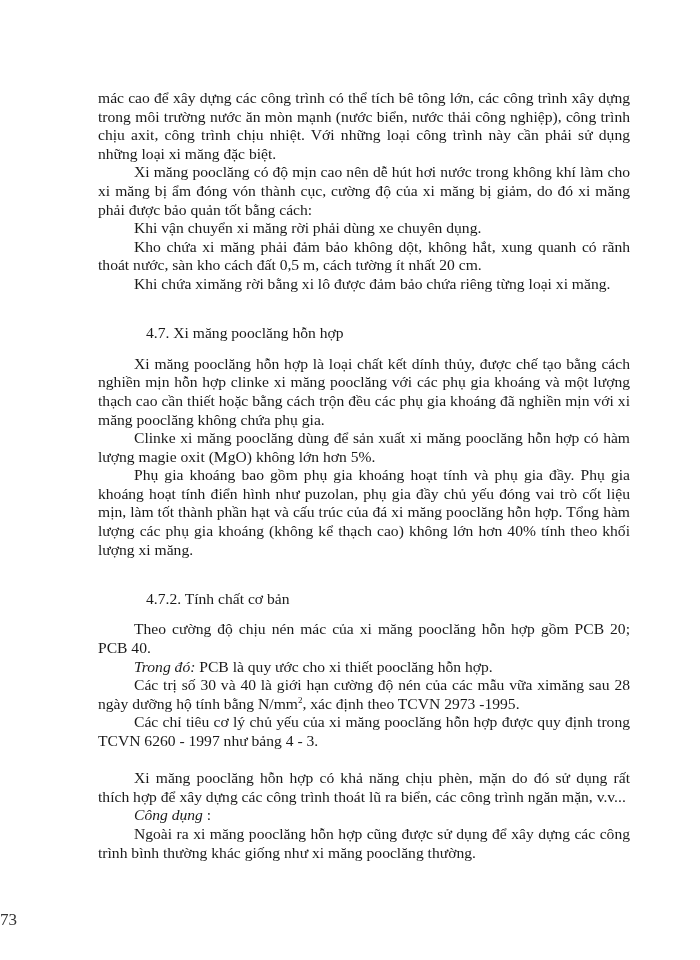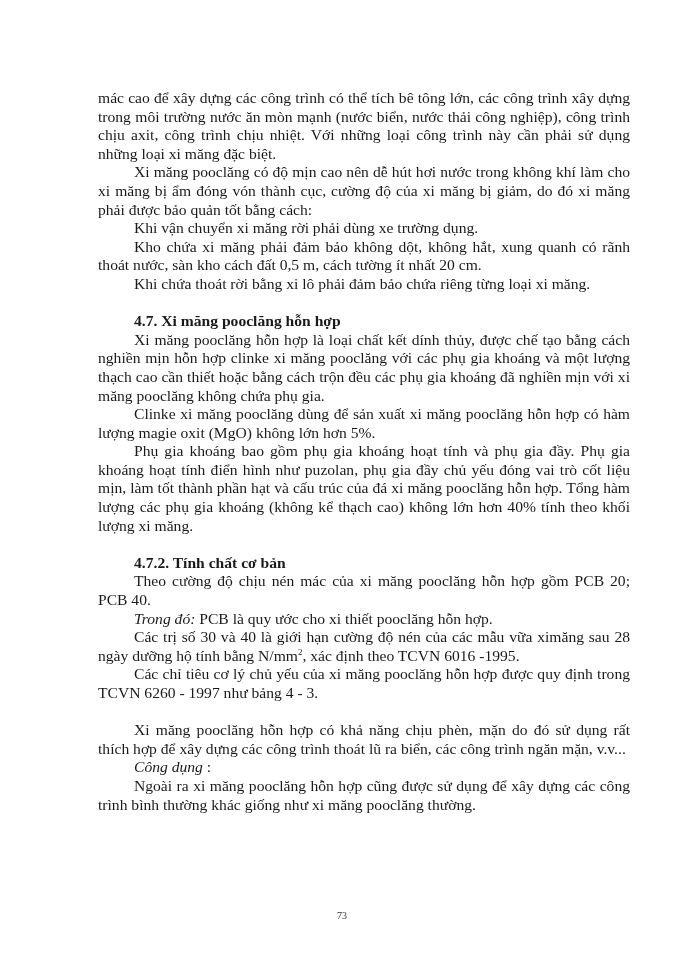--- a/index.html
+++ b/index.html
@@ -4,52 +4,52 @@
 <style>
   html, body { margin: 0; padding: 0; background: #ffffff; }
   body { width: 700px; height: 960px; position: relative; overflow: hidden; }
   .page {
     position: absolute; left: 98px; top: 89px; width: 532px;
     font-family: "Liberation Serif", "DejaVu Serif", serif;
     font-size: 15.6px; line-height: 18.6px; color: #1a1a1a;
   }
   .p { margin: 0; text-align: justify; text-indent: 36px; }
   .p.noindent { text-indent: 0; }
-  .h { margin: 0; font-weight: bold; padding-left: 36px; }
+  .h { margin: 12px; font-weight: normal; padding-left: 36px; }
   .gap { height: 18.6px; }
   .it { font-style: italic; }
   sup { font-size: 9px; line-height: 0; vertical-align: super; }
   .pagenum {
-    position: absolute; top: 910px; left: 0; width: 684px; text-align: center;
-    font-family: "Liberation Serif", serif; font-size: 10px; color: #333;
+    position: absolute; top: 910px; left: 0; width: 684px; text-align: left;
+    font-family: "Liberation Serif", serif; font-size: 17px; color: #333;
   }
 </style>
 </head>
 <body>
 
 <div class="page">
   <p class="p noindent">mác cao để xây dựng các công trình có thể tích bê tông lớn, các công trình xây dựng trong môi trường nước ăn mòn mạnh (nước biển, nước thải công nghiệp), công trình chịu axit, công trình chịu nhiệt. Với những loại công trình này cần phải sử dụng những loại xi măng đặc biệt.</p>
   <p class="p">Xi măng pooclăng có độ mịn cao nên dễ hút hơi nước trong không khí làm cho xi măng bị ẩm đóng vón thành cục, cường độ của xi măng bị giảm, do đó xi măng phải được bảo quản tốt bằng cách:</p>
-  <p class="p">Khi vận chuyển xi măng rời phải dùng xe trường dụng.</p>
+  <p class="p">Khi vận chuyển xi măng rời phải dùng xe chuyên dụng.</p>
   <p class="p">Kho chứa xi măng phải đảm bảo không dột, không hắt, xung quanh có rãnh thoát nước, sàn kho cách đất 0,5 m, cách tường ít nhất 20 cm.</p>
-  <p class="p">Khi chứa thoát rời bằng xi lô phải đảm bảo chứa riêng từng loại xi măng.</p>
+  <p class="p">Khi chứa ximăng rời bằng xi lô được đảm bảo chứa riêng từng loại xi măng.</p>
 
   <div class="gap"></div>
 
   <p class="h">4.7. Xi măng pooclăng hỗn hợp</p>
   <p class="p">Xi măng pooclăng hỗn hợp là loại chất kết dính thủy, được chế tạo bằng cách nghiền mịn hỗn hợp clinke xi măng pooclăng với các phụ gia khoáng và một lượng thạch cao cần thiết hoặc bằng cách trộn đều các phụ gia khoáng đã nghiền mịn với xi măng pooclăng không chứa phụ gia.</p>
   <p class="p">Clinke xi măng pooclăng dùng để sản xuất xi măng pooclăng hỗn hợp có hàm lượng magie oxit (MgO) không lớn hơn 5%.</p>
   <p class="p">Phụ gia khoáng bao gồm phụ gia khoáng hoạt tính và phụ gia đầy. Phụ gia khoáng hoạt tính điển hình như puzolan, phụ gia đầy chủ yếu đóng vai trò cốt liệu mịn, làm tốt thành phần hạt và cấu trúc của đá xi măng  pooclăng hỗn hợp. Tổng hàm lượng các phụ gia khoáng (không kể thạch cao) không lớn hơn 40% tính theo khối lượng xi măng.</p>
 
   <div class="gap"></div>
 
   <p class="h">4.7.2. Tính chất cơ bản</p>
   <p class="p">Theo cường độ chịu nén mác của xi măng pooclăng hỗn hợp gồm PCB 20; PCB 40.</p>
   <p class="p"><span class="it">Trong đó:</span><span> PCB là quy ước  cho xi thiết pooclăng hỗn hợp.</span></p>
-  <p class="p"><span>Các trị số 30 và 40 là giới hạn cường độ nén của các mẫu vữa ximăng sau 28 ngày dưỡng hộ tính bằng N/mm</span><sup>2</sup><span>, xác định theo TCVN 6016 -1995.</span></p>
+  <p class="p"><span>Các trị số 30 và 40 là giới hạn cường độ nén của các mẫu vữa ximăng sau 28 ngày dưỡng hộ tính bằng N/mm</span><sup>2</sup><span>, xác định theo TCVN 2973 -1995.</span></p>
   <p class="p">Các chỉ tiêu cơ lý chủ yếu của xi măng pooclăng hỗn hợp được quy định trong TCVN 6260 - 1997 như bảng 4 - 3.</p>
 
   <div class="gap"></div>
 
   <p class="p">Xi măng pooclăng hỗn hợp có khả năng chịu phèn, mặn do đó sử dụng rất thích hợp để xây dựng các công trình thoát lũ ra biển, các công trình ngăn mặn, v.v...</p>
   <p class="p"><span class="it">Công dụng</span><span> :</span></p>
   <p class="p">Ngoài ra xi măng pooclăng hỗn hợp cũng được sử dụng để xây dựng các công trình bình thường khác giống như xi măng  pooclăng thường.</p>
 </div>
 
 <div class="pagenum">73</div>

